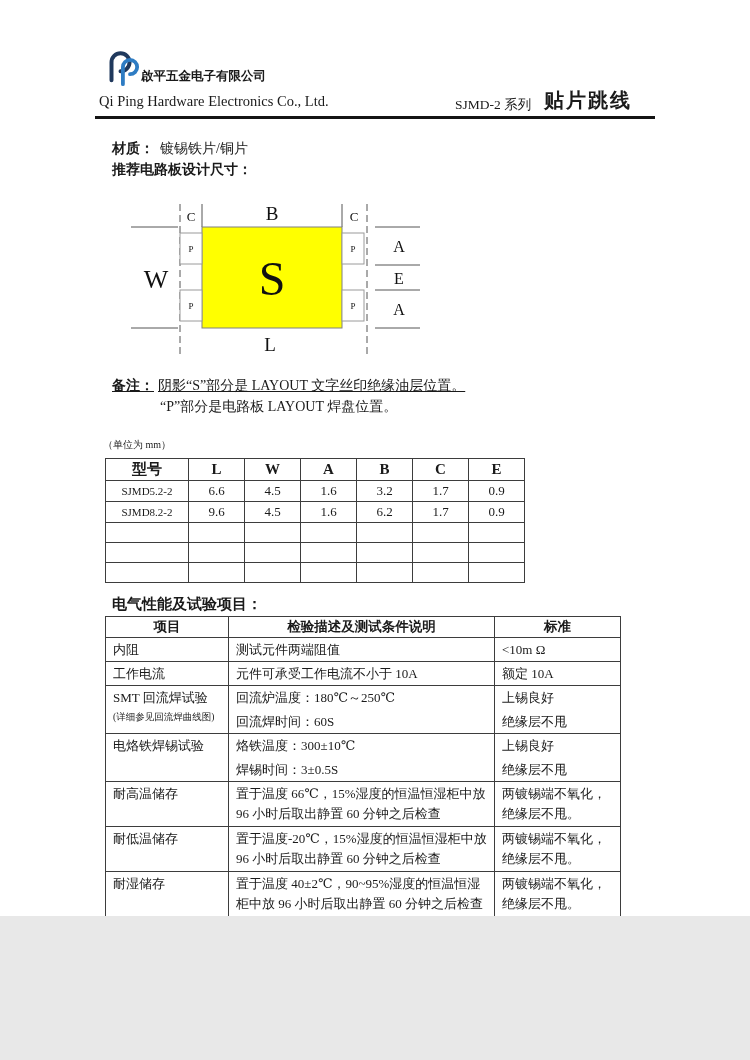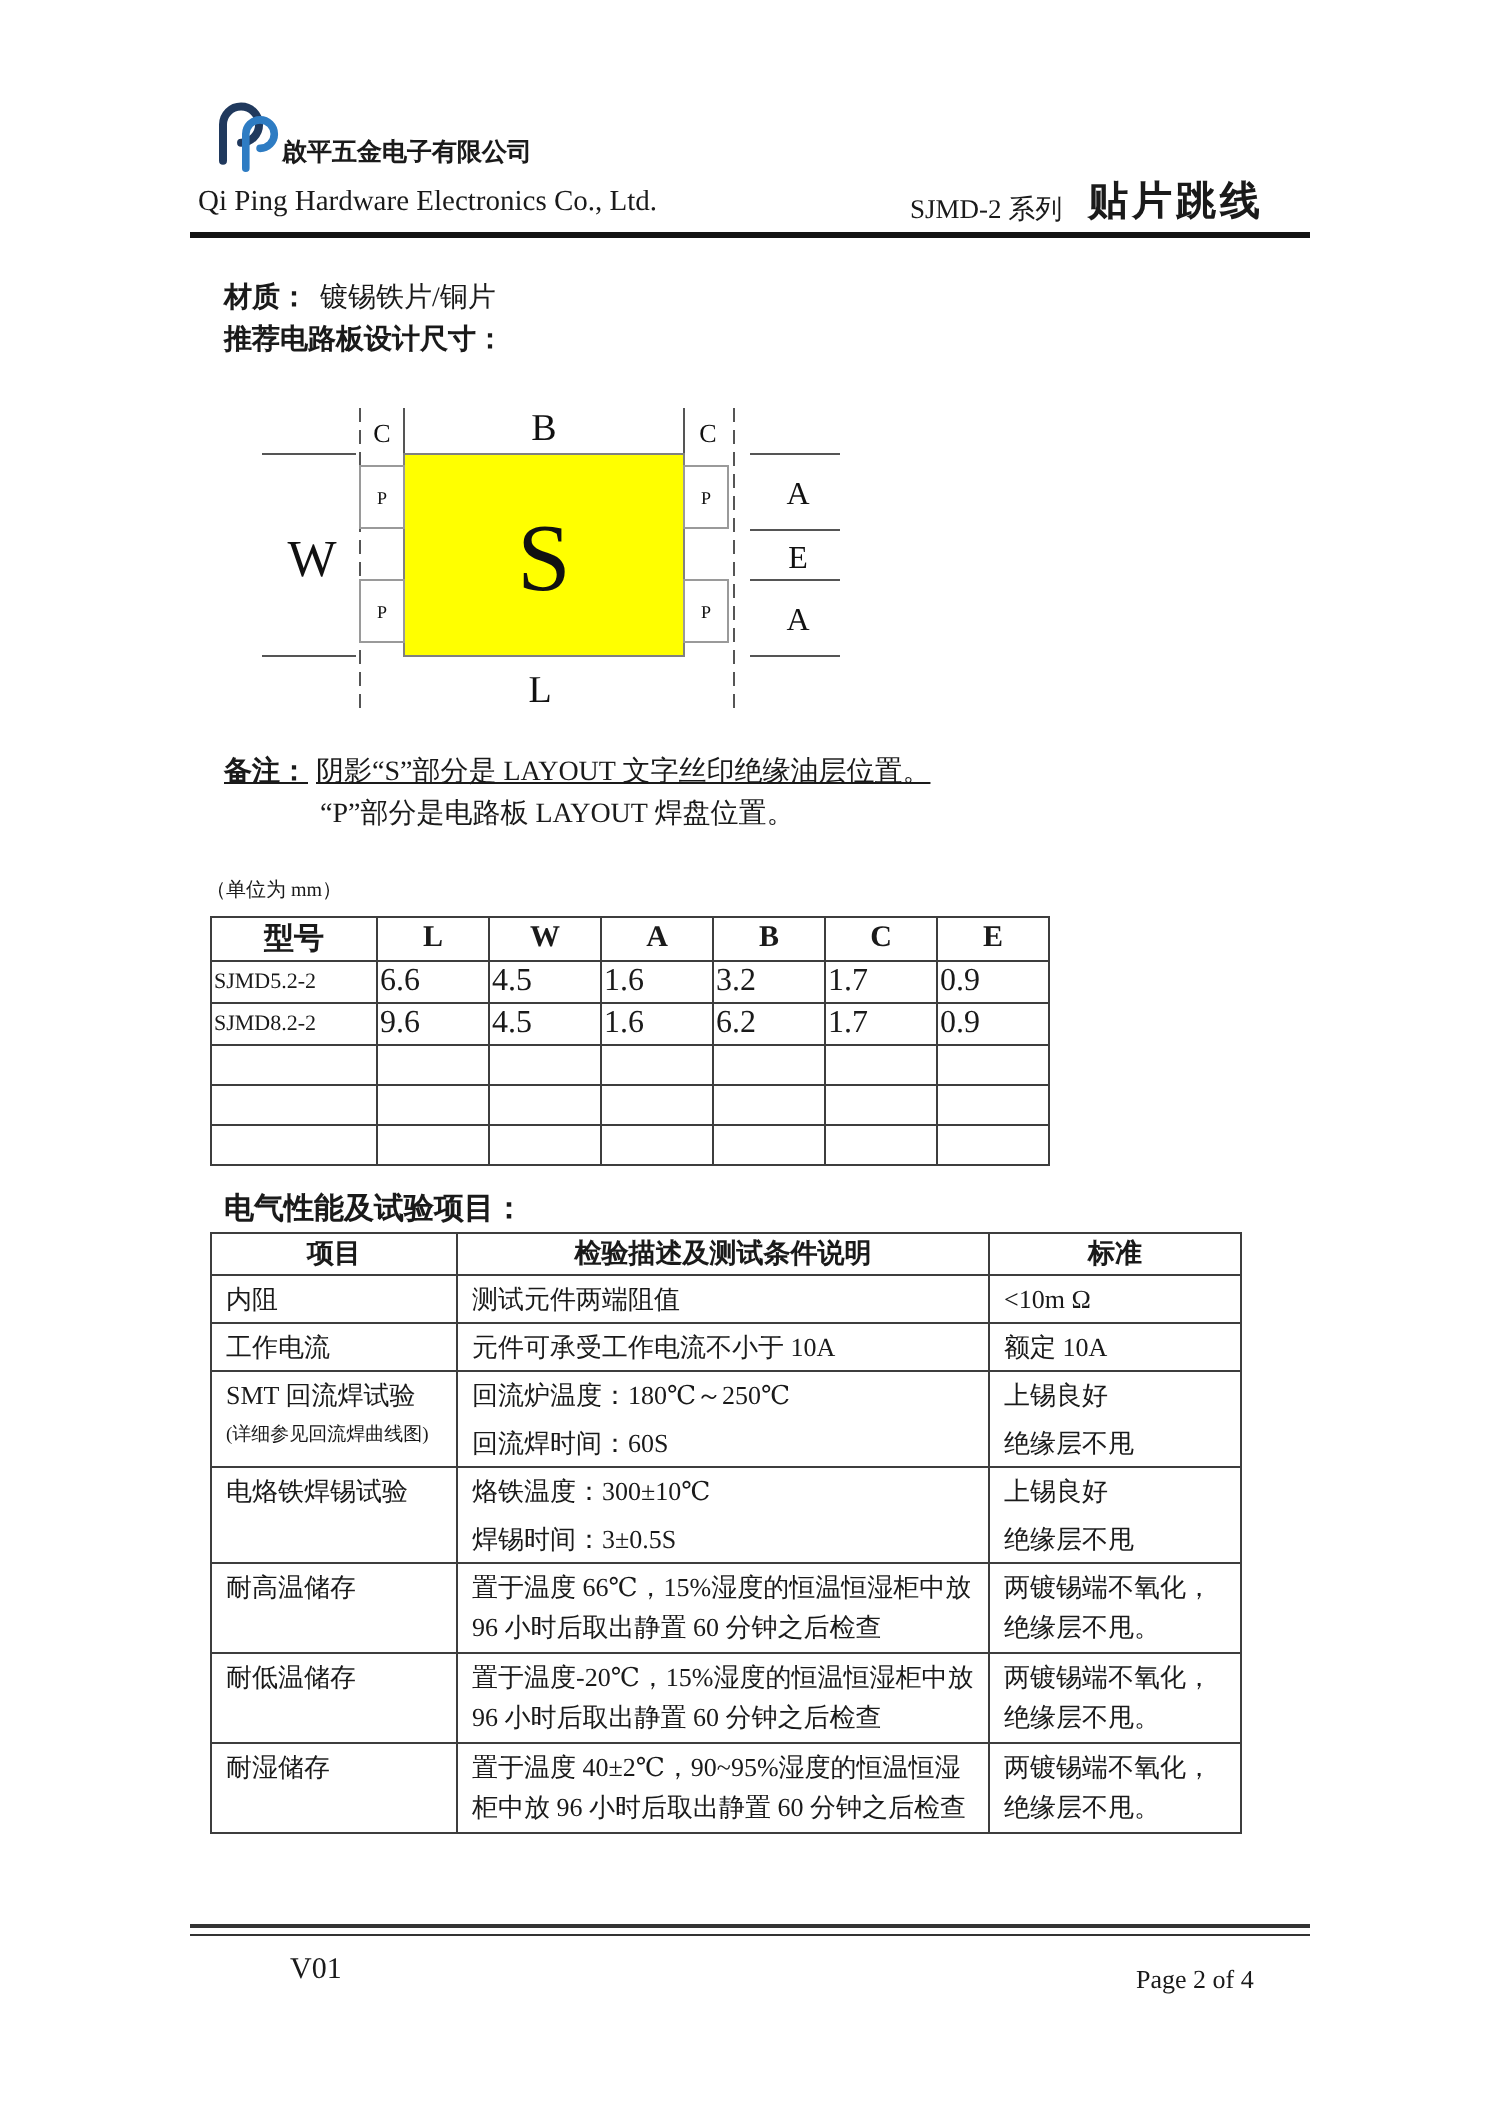--- a/index.html
+++ b/index.html
@@ -1,18 +1,18 @@
 <!DOCTYPE html>
 <html><head>
 <meta charset="utf-8">
 <style>
   html,body { margin:0; padding:0; background:#e8e8e8; }
   .page {
     position: relative;
-    width: 750px; height: 1060px;
+    width: 750px; height: 916px;
     background: #ffffff;
     font-family: "Liberation Serif", "DejaVu Serif", serif;
     color: #1a1a1a;
     overflow: hidden;
     margin: 0 auto;
   }
   .abs { position: absolute; }
   
   .company-cn { left:141px; top:68px; font-size:12.5px; font-weight:bold; }
   .company-en { left:99px;  top:93px; font-size:14.5px; }
@@ -28,23 +28,23 @@
   
   .note1 { left:112px; top:377px; font-size:14px;text-decoration:underline; }
   .note1 b { margin-right:4px; }
   .note2 { left:160px; top:398px; font-size:14px; }
   .unit-note { left:103px; top:438px; font-size:10px; }
   
   table { border-collapse: collapse; table-layout: fixed; }
   td, th { border:1px solid #3d3d3d; overflow:hidden; }
   .table1 { left:105px; top:458px; width:419px; }
   .table1 th { font-size:15px; font-weight:bold; text-align:center; }
-  .table1 td { vertical-align:middle; }
+  .table1 td { text-align:center; vertical-align:middle; }
   .table1 .model { font-size:11px; }
-  .table1 .num   { font-size:16px;margin-top:28px; }
+  .table1 .num   { font-size:13px;margin-top:28px; }
   .elec-heading { left:112px; top:595px; font-size:15px; font-weight:bold; }
   .table2 { left:105px; top:616px; width:515px; }
   .table2 th { font-size:13.5px; font-weight:bold; text-align:center; vertical-align:middle; }
   .table2 td { font-size:13px; vertical-align:top; padding:2px 4px 2px 7px; }
   .table2 .item-note { font-size:9.5px; margin-top:4px; }
   .cell-line { line-height:19px; }
   .cell-line + .cell-line { margin-top:5px; }
   .table2 .wrap { line-height:20px; }
   :empty.hideable { display:none; }
   

